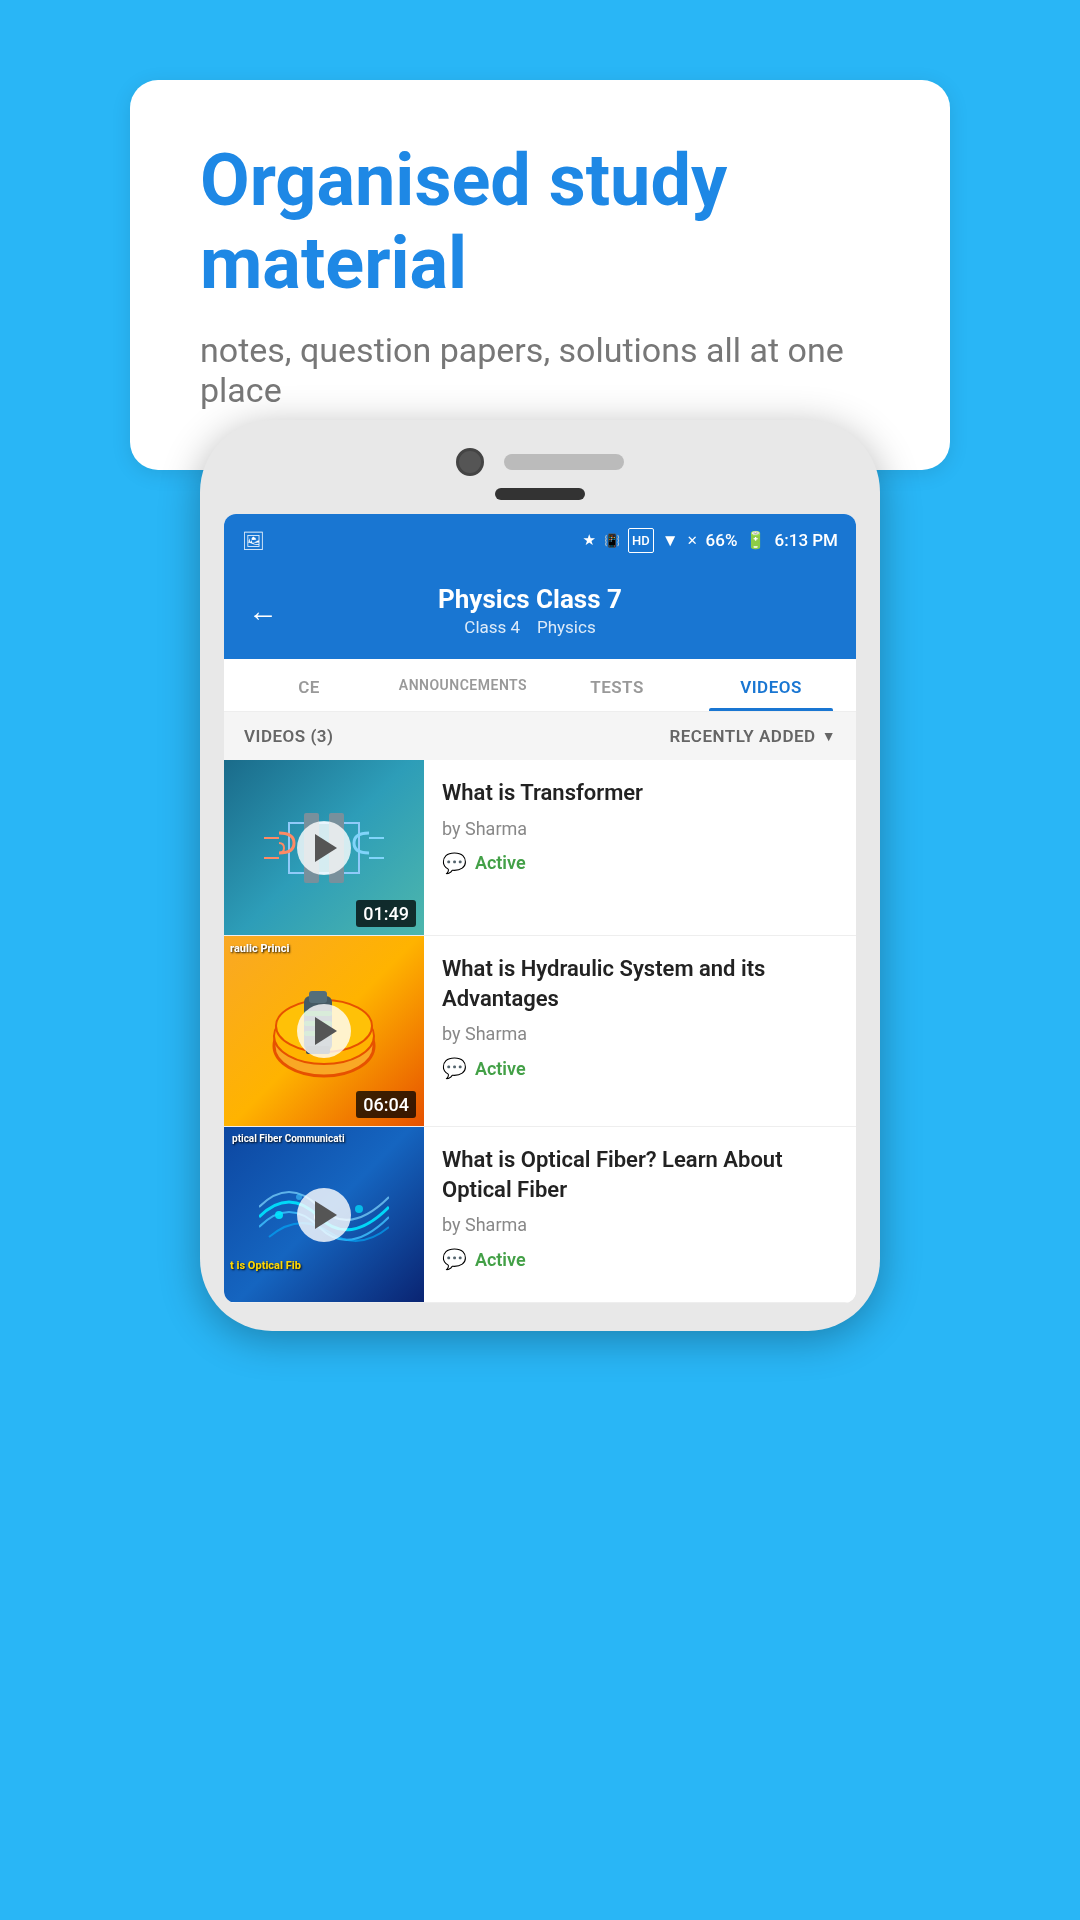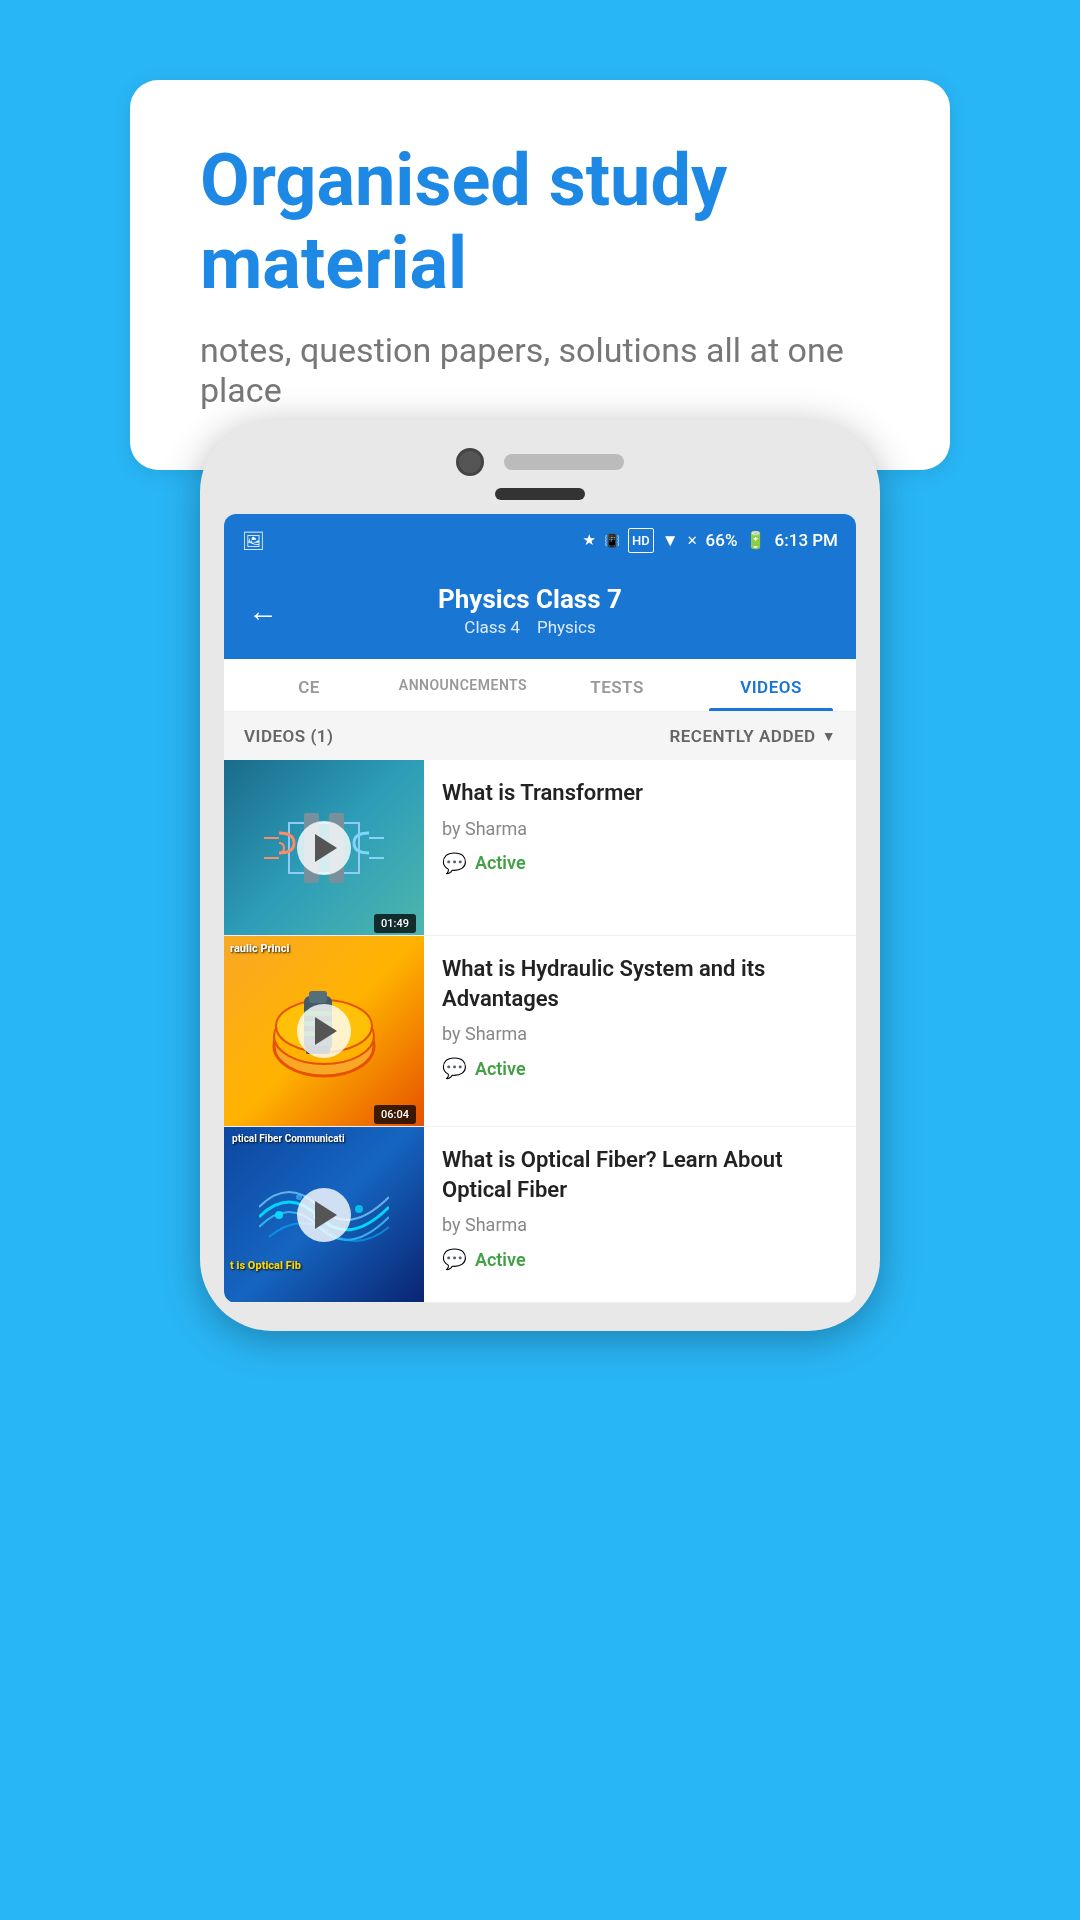--- a/index.html
+++ b/index.html
@@ -296,25 +296,25 @@
       width: 0;
       height: 0;
       border-top: 14px solid transparent;
       border-bottom: 14px solid transparent;
       border-left: 22px solid #555;
       margin-left: 4px;
     }
 
     .video-duration {
       position: absolute;
-      bottom: 2px;
+      bottom: 8px;
       right: 8px;
       background: rgba(0,0,0,0.75);
       color: white;
-      font-size: 11px;
+      font-size: 18px;
       padding: 3px 7px;
       border-radius: 3px;
       font-weight: 500;
     }
 
     .video-info {
       flex: 1;
       padding: 18px 18px 18px 18px;
     }
 
@@ -411,21 +411,21 @@
           </div>
           <div class="tab">
             <span>TESTS</span>
           </div>
           <div class="tab active">
             <span>VIDEOS</span>
           </div>
         </div>
 
         <div class="videos-header">
-          <span class="videos-count">VIDEOS (1)</span>
+          <span class="videos-count">VIDEOS (3)</span>
           <div class="sort-btn">
             <span>RECENTLY ADDED</span>
             <span class="sort-arrow">▼</span>
           </div>
         </div>
 
         <div class="video-item">
           <div class="video-thumb">
             <div class="thumb-bg-1" style="min-height:175px;">
 

